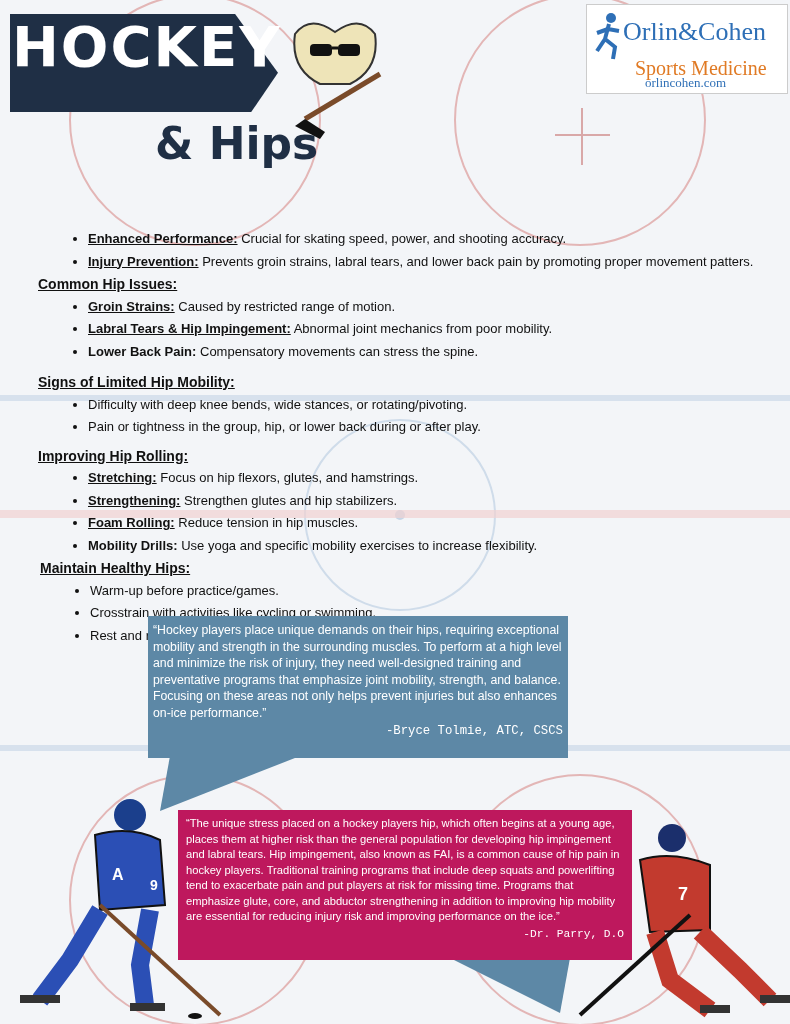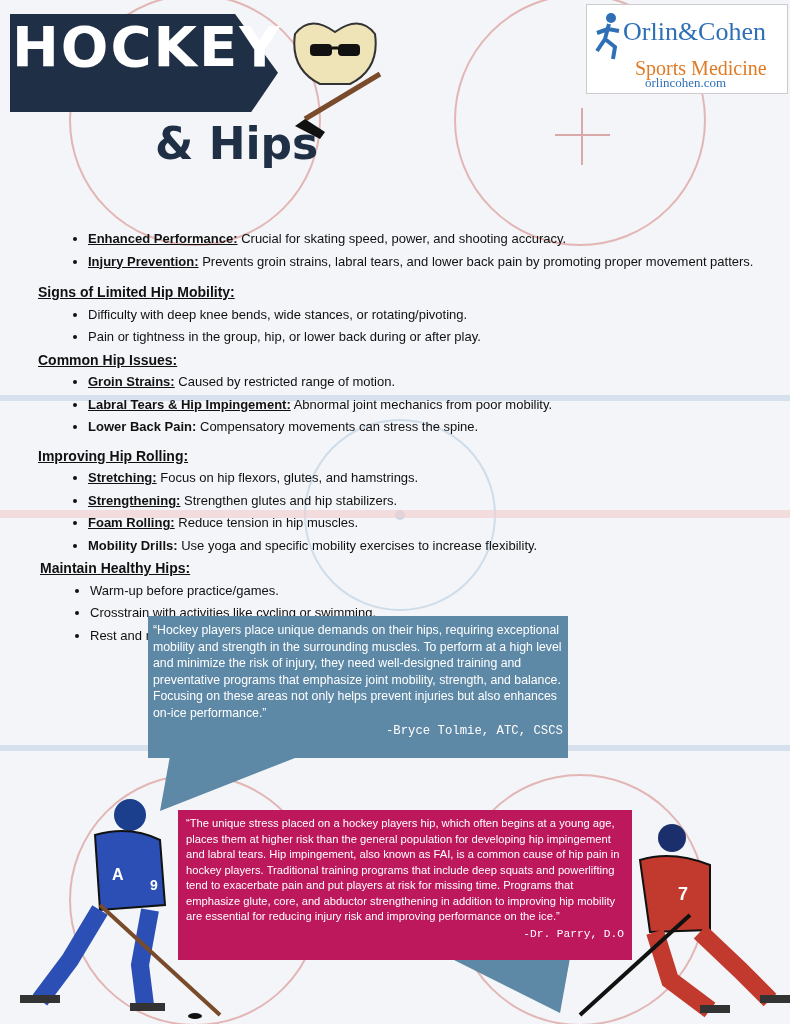--- a/index.html
+++ b/index.html
@@ -93,33 +93,33 @@
   <span class="url">orlincohen.com</span>
 </div>
 
 <div class="content">
   <div class="sect">
     <ul>
       <li><span class="bl">Enhanced Performance:</span><span> Crucial for skating speed, power, and shooting accuracy.</span></li>
       <li><span class="bl">Injury Prevention:</span><span> Prevents groin strains, labral tears, and lower back pain by promoting proper movement patters.</span></li>
     </ul>
   </div>
-  <div class="sect" style="margin-top:12px">
-    <h3>Signs of Limited Hip Mobility:</h3>
-    <ul>
-      <li>Difficulty with deep knee bends, wide stances, or rotating/pivoting.</li>
-      <li>Pain or tightness in the group, hip, or lower back during or after play.</li>
-    </ul>
-  </div>
   <div class="sect">
     <h3>Common Hip Issues:</h3>
     <ul>
       <li><span class="bl">Groin Strains:</span><span> Caused by restricted range of motion.</span></li>
       <li><span class="bl">Labral Tears &amp; Hip Impingement:</span><span> Abnormal joint mechanics from poor mobility.</span></li>
       <li><b>Lower Back Pain:</b><span> Compensatory movements can stress the spine.</span></li>
+    </ul>
+  </div>
+  <div class="sect" style="margin-top:12px">
+    <h3>Signs of Limited Hip Mobility:</h3>
+    <ul>
+      <li>Difficulty with deep knee bends, wide stances, or rotating/pivoting.</li>
+      <li>Pain or tightness in the group, hip, or lower back during or after play.</li>
     </ul>
   </div>
   <div class="sect" style="margin-top:10px">
     <h3>Improving Hip Rolling:</h3>
     <ul>
       <li><span class="bl">Stretching:</span><span> Focus on hip flexors, glutes, and hamstrings.</span></li>
       <li><span class="bl">Strengthening:</span><span> Strengthen glutes and hip stabilizers.</span></li>
       <li><span class="bl">Foam Rolling:</span><span> Reduce tension in hip muscles.</span></li>
       <li><b>Mobility Drills:</b><span> Use yoga and specific mobility exercises to increase flexibility.</span></li>
     </ul>

